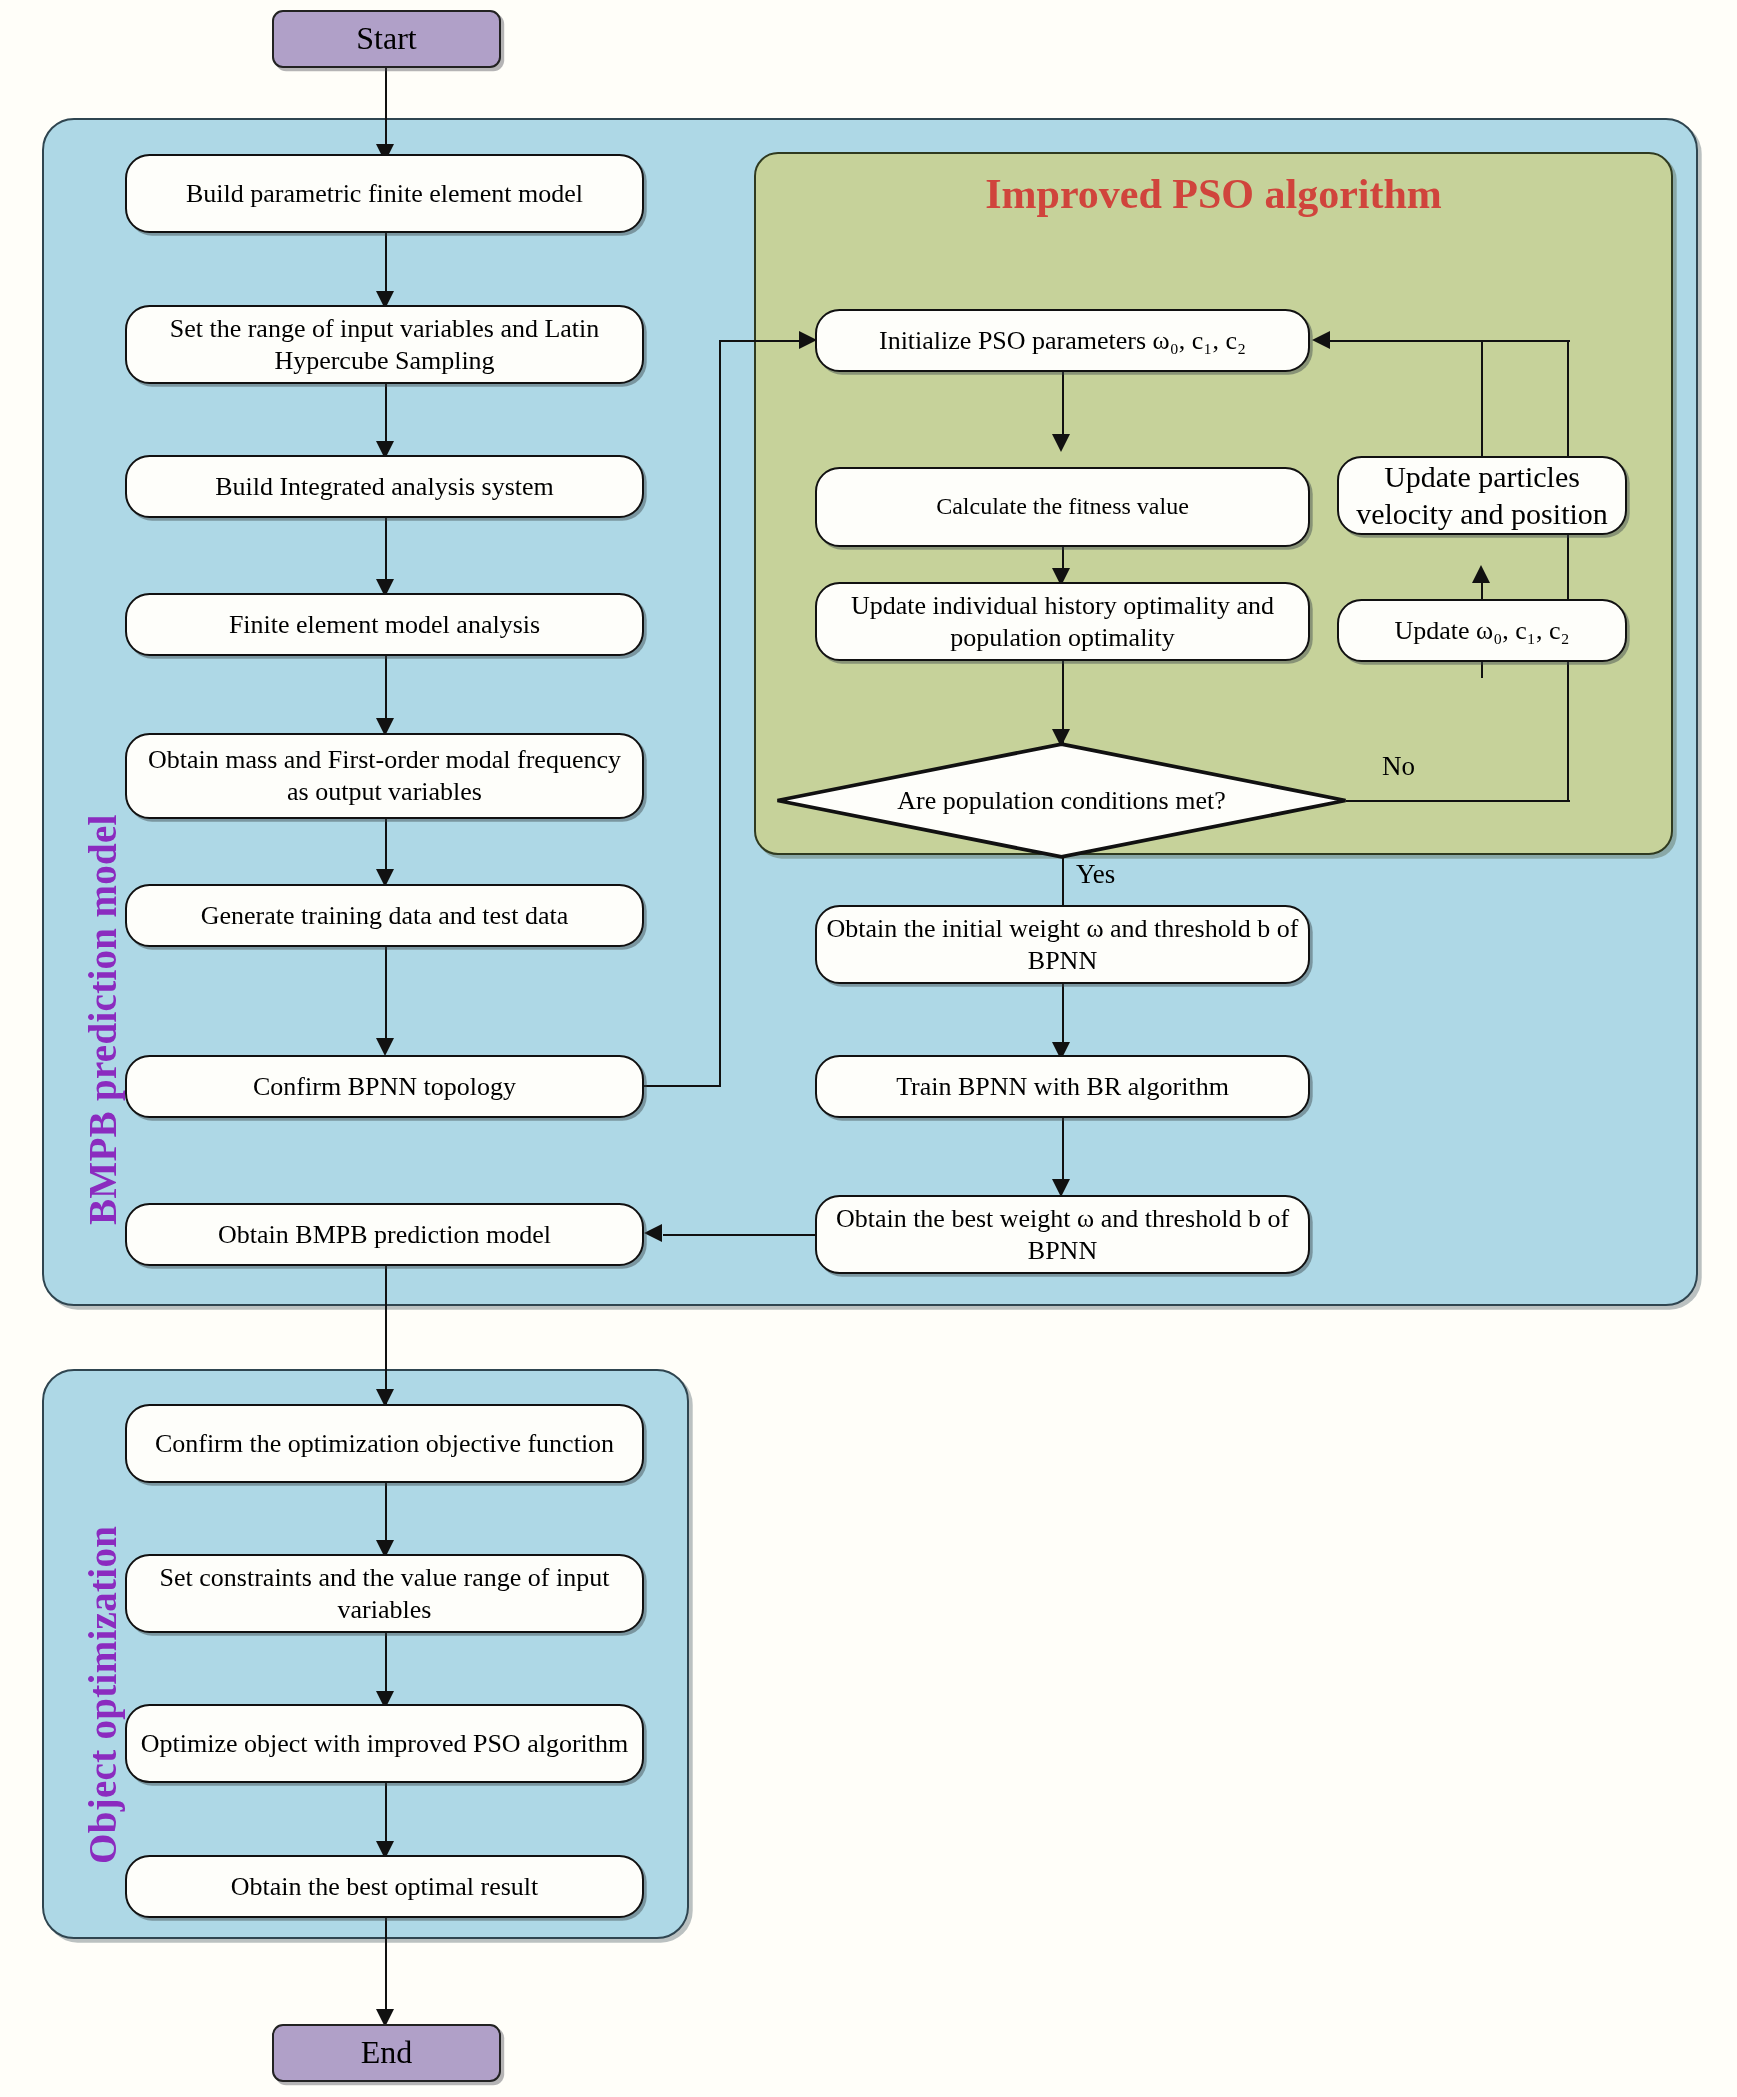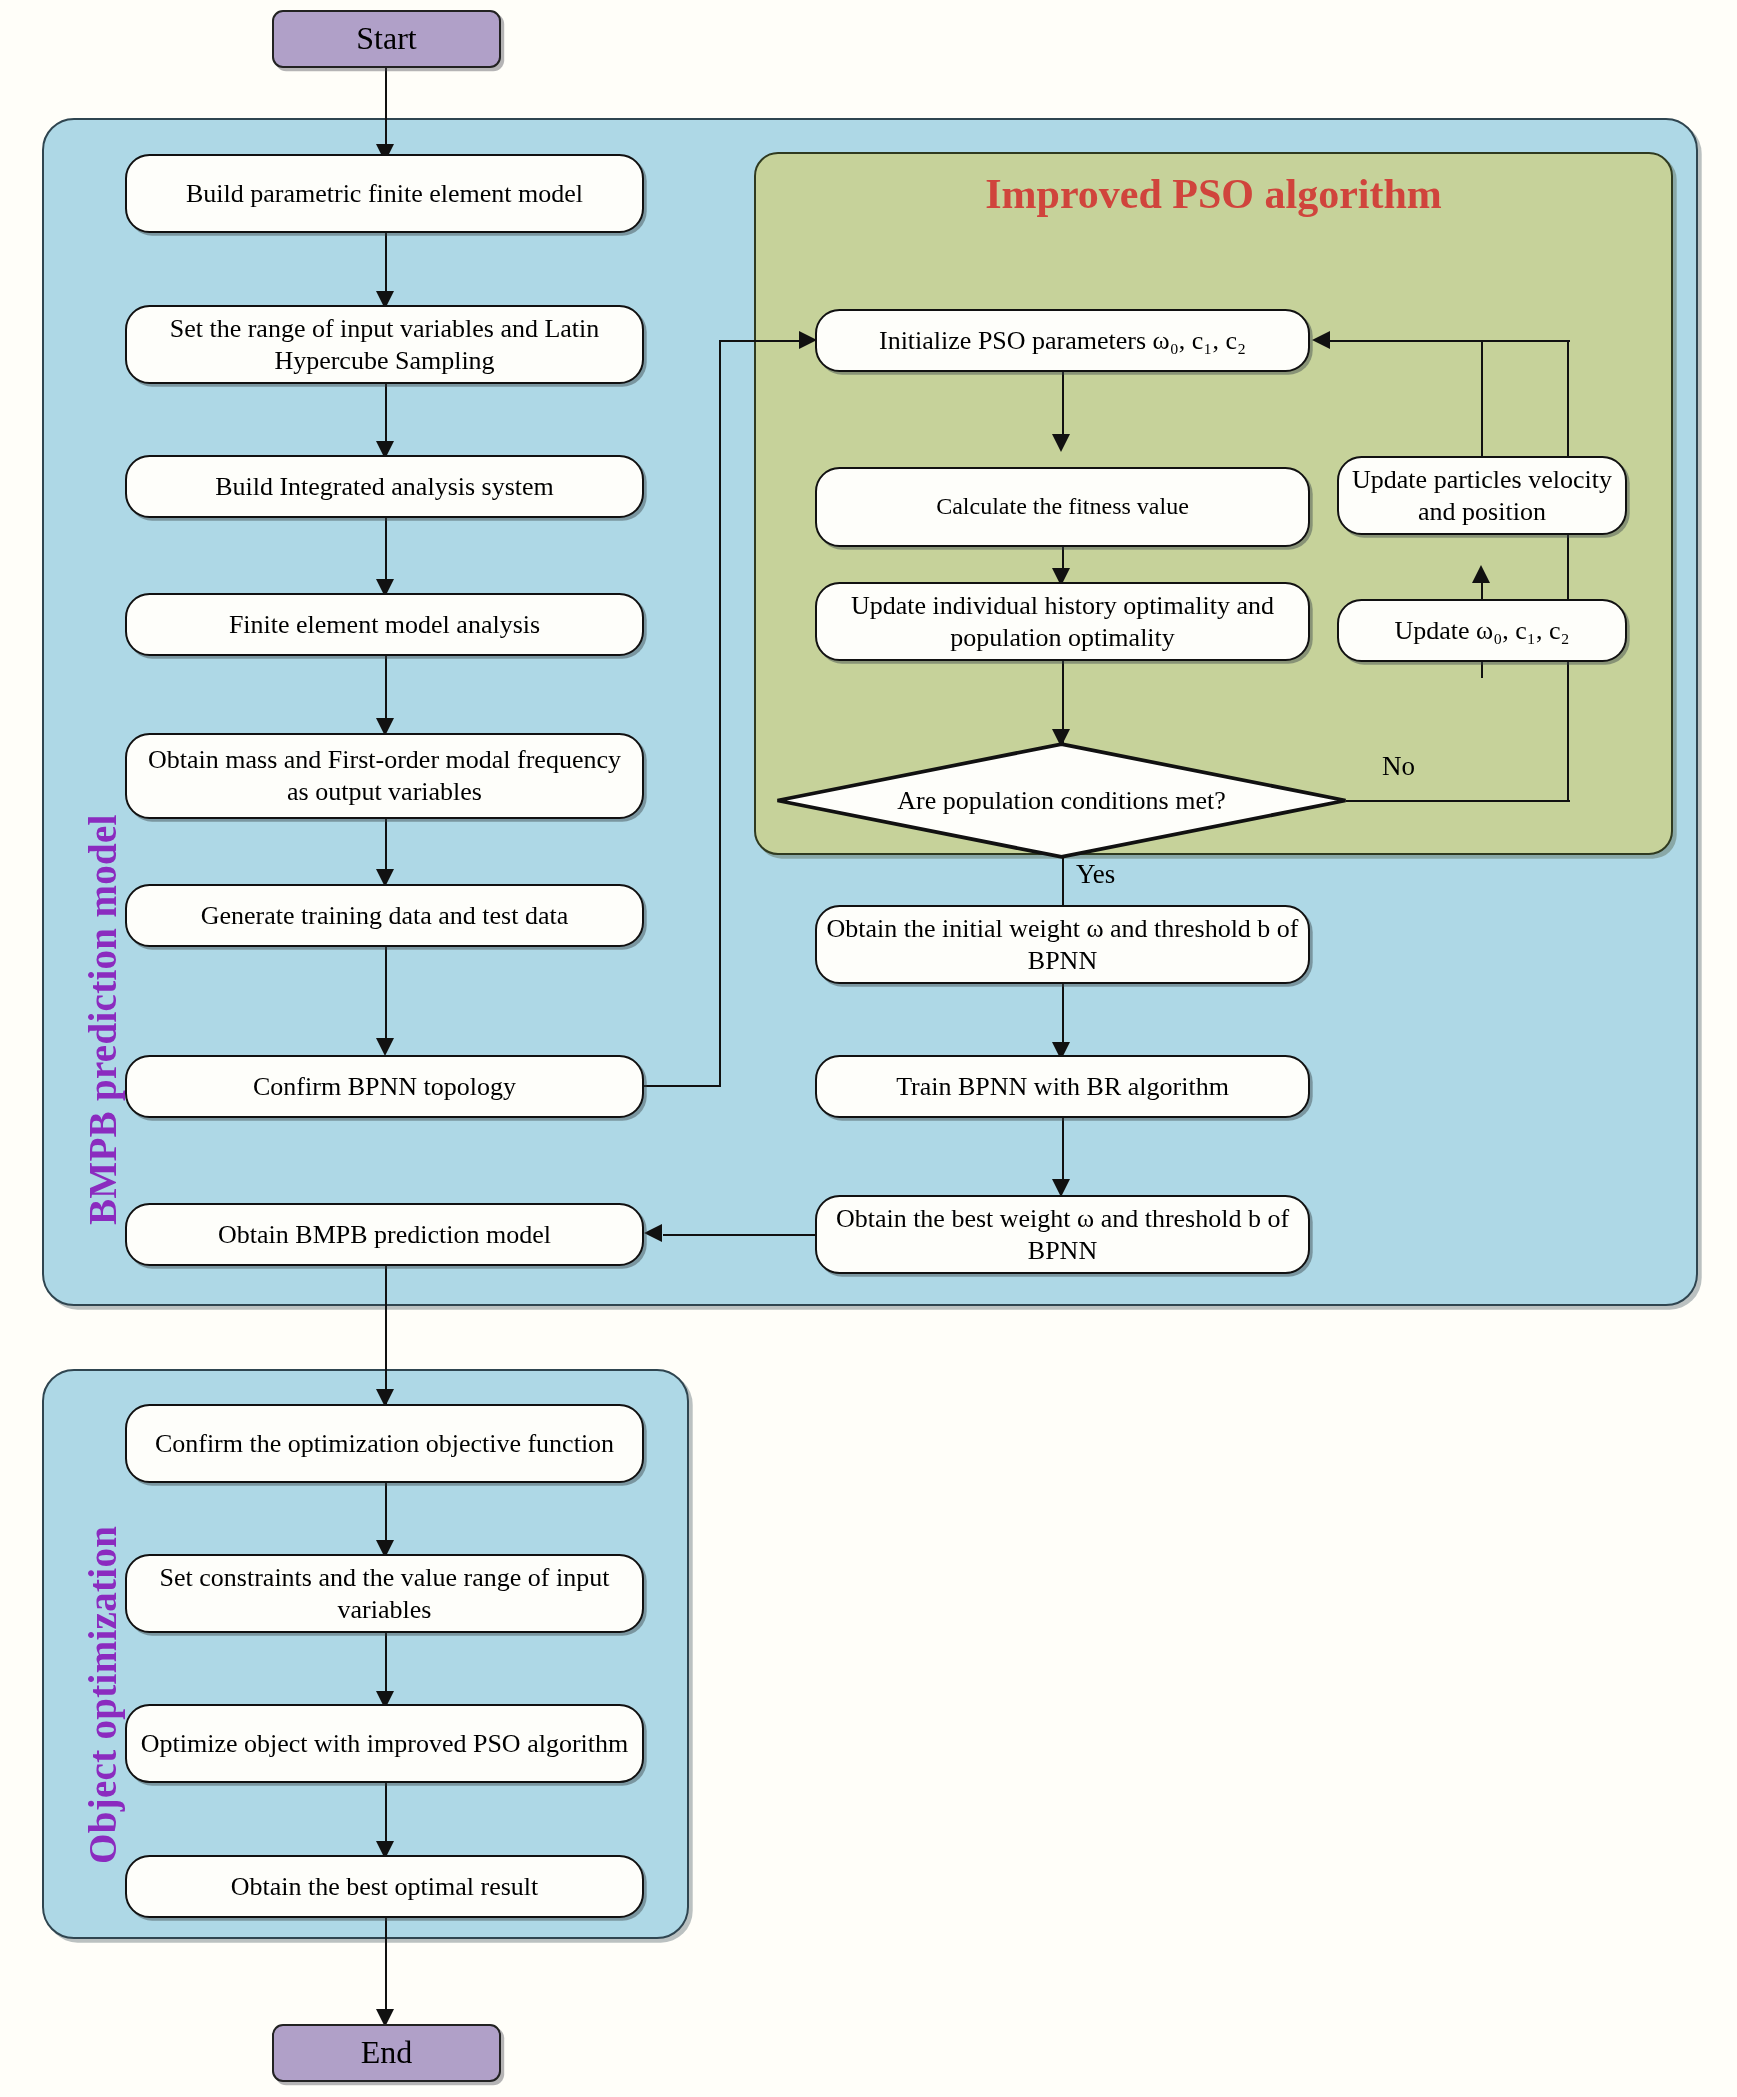--- a/index.html
+++ b/index.html
@@ -164,21 +164,21 @@
   <div class="edge edge-v" style="left:1567px;top:340px;height:461px;"></div>
   <div class="edge edge-h" style="left:1330px;top:340px;width:240px;"></div>
   <div class="arrow arrow-left" style="left:1312px;top:331px;"></div>
   <div class="edge-label" style="left:1382px;top:751px;font-size:27px;">No</div>
 
   <div class="edge edge-v" style="left:1481px;top:577px;height:101px;"></div>
   <div class="arrow arrow-up" style="left:1472px;top:565px;"></div>
 
   <div class="edge edge-v" style="left:1481px;top:340px;height:118px;"></div>
 
-  <div class="node" style="left:1337px;top:456px;width:290px;height:79px;font-size:26px;">Update particles velocity and position</div>
+  <div class="node" style="left:1337px;top:456px;width:290px;height:79px;font-size:30px;">Update particles velocity and position</div>
 
   <div class="node" style="left:1337px;top:599px;width:290px;height:63px;font-size:26px;">Update ω₀, c₁, c₂</div>
 
   <div class="edge edge-v" style="left:1062px;top:856px;height:68px;"></div>
   <div class="arrow arrow-down" style="left:1052px;top:905px;"></div>
   <div class="edge-label" style="left:1076px;top:859px;font-size:27px;">Yes</div>
 
   <div class="node" style="left:815px;top:905px;width:495px;height:79px;font-size:26px;">Obtain the  initial weight ω and threshold b of BPNN</div>
 
   <div class="edge edge-v" style="left:1062px;top:984px;height:69px;"></div>

